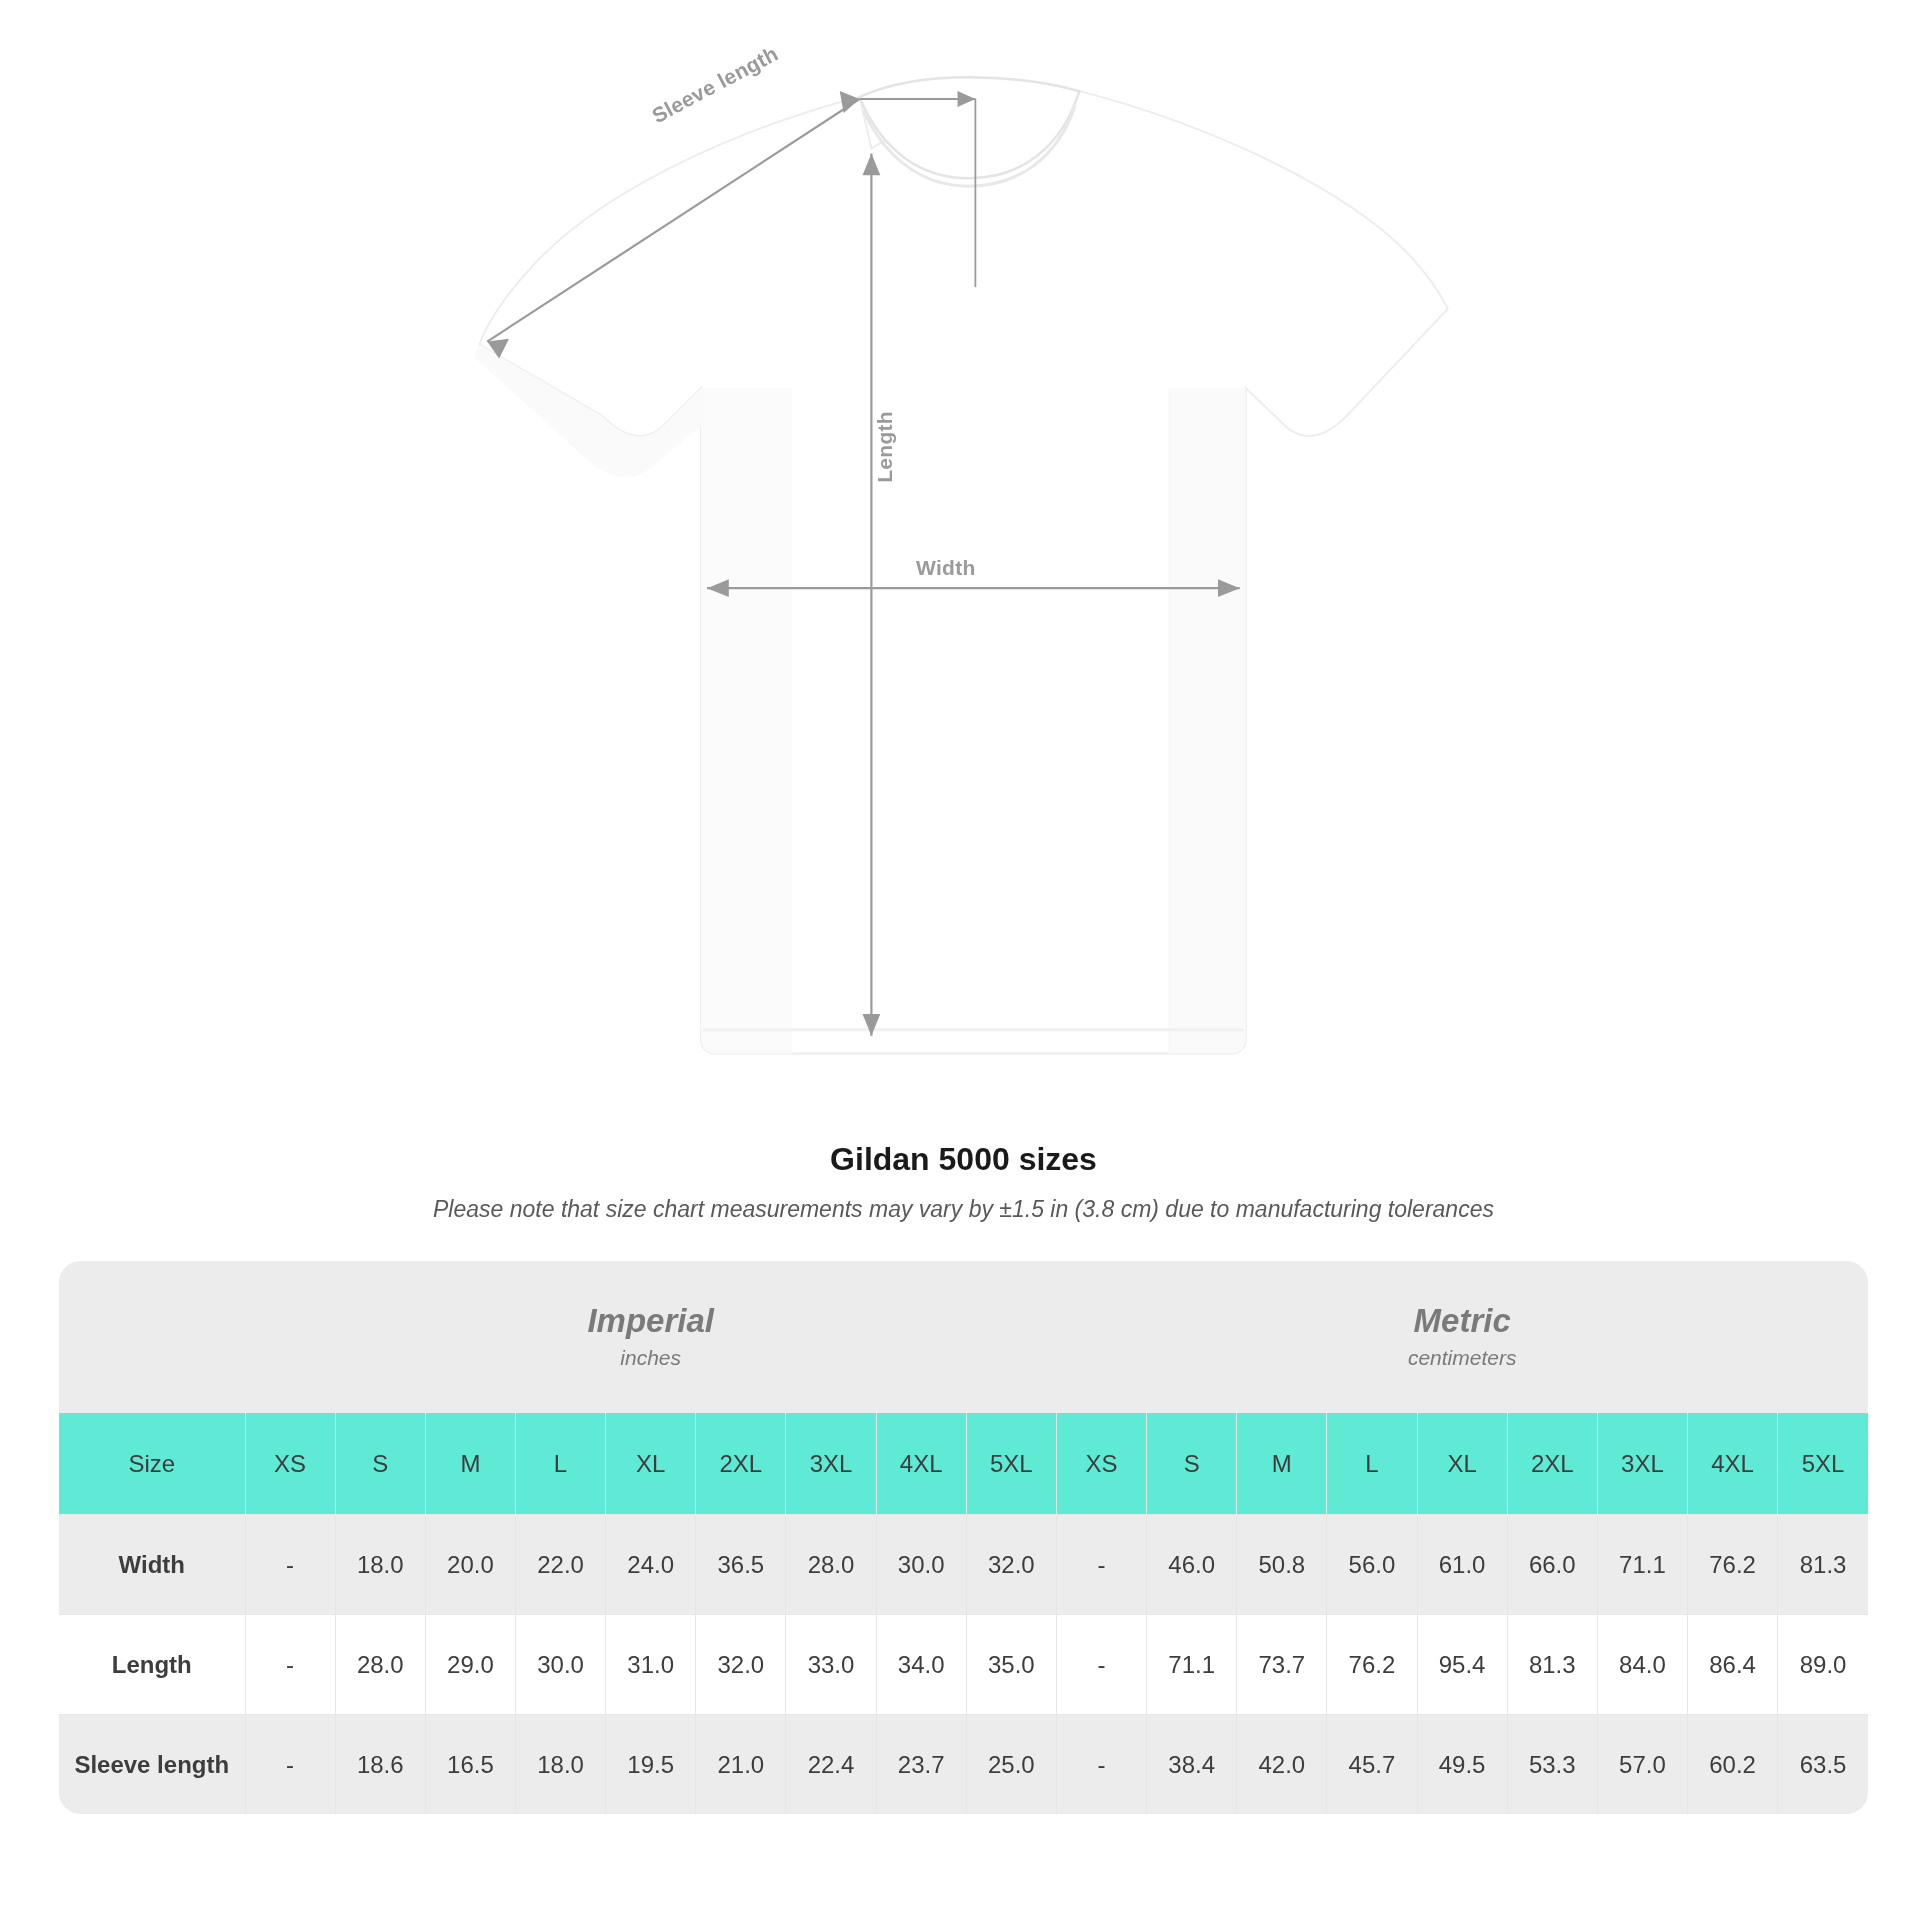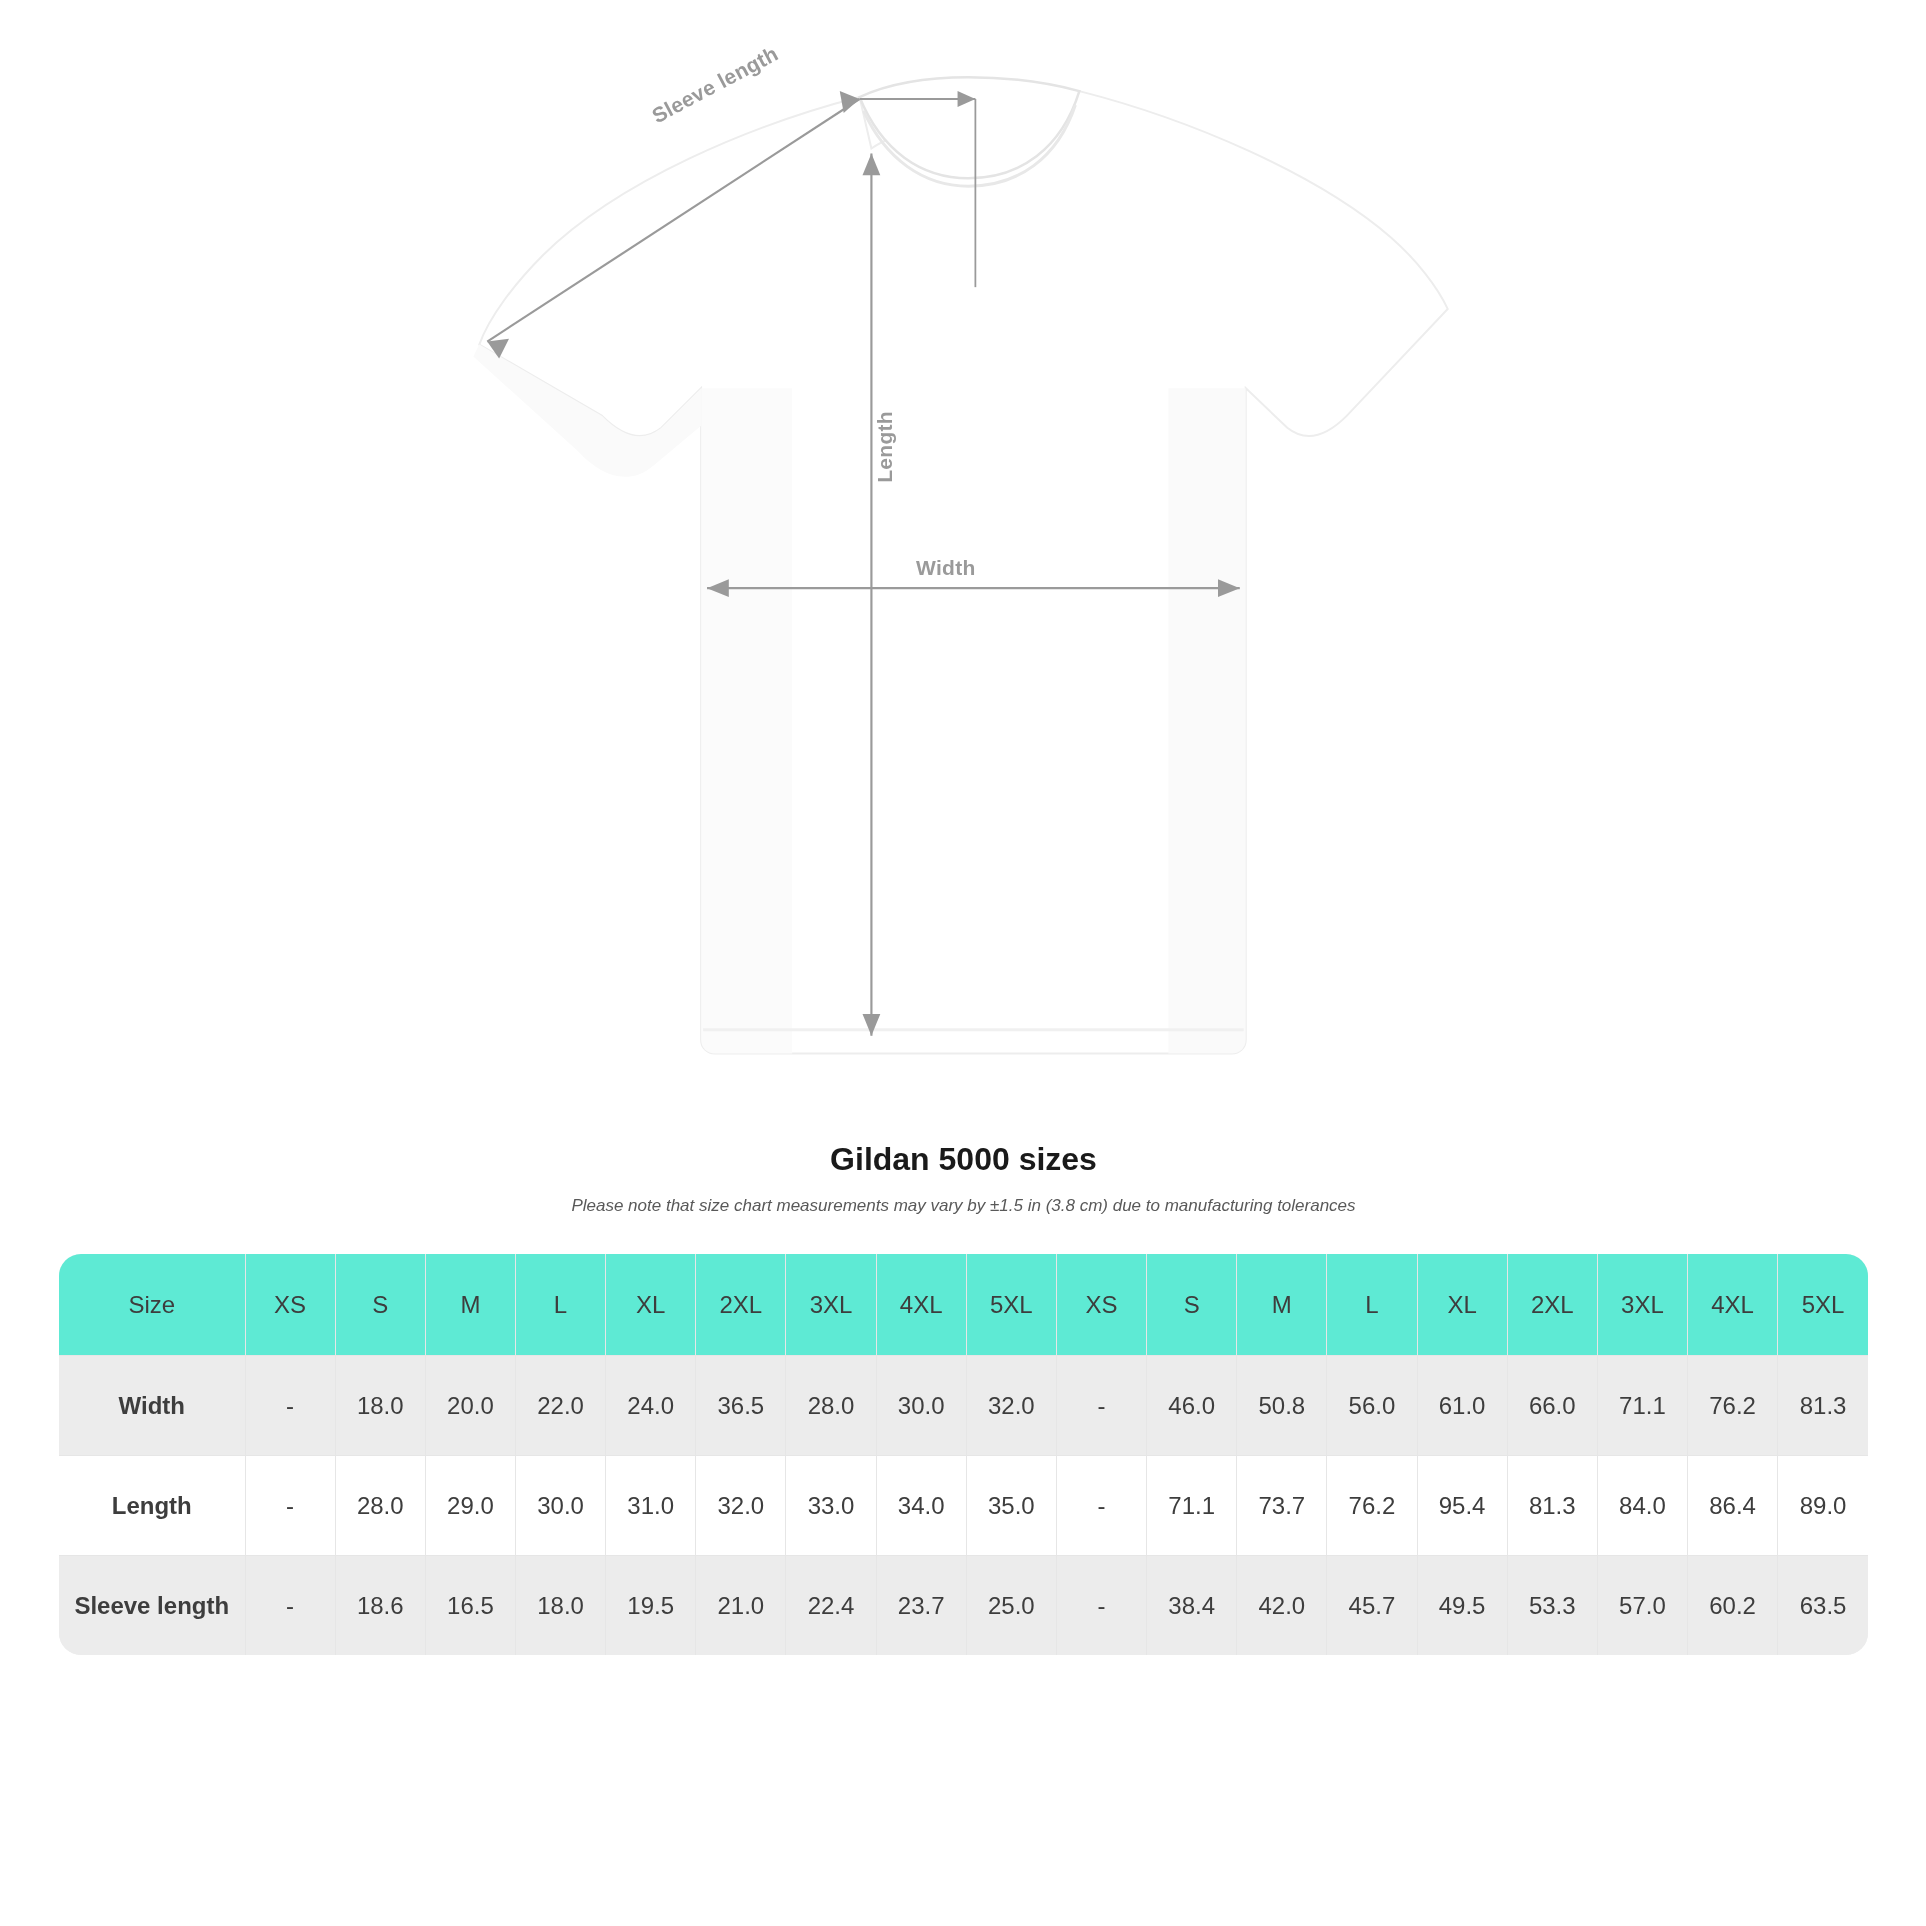--- a/index.html
+++ b/index.html
@@ -55,21 +55,21 @@
     text-align: center;
     margin-top: 32px;
   }
   .chart-title {
     font-size: 32px;
     font-weight: bold;
     color: #1a1a1a;
     margin: 0 0 18px 0;
   }
   .chart-note {
-    font-size: 17px;
+    font-size: 23px;
     font-style: italic;
     color: #595959;
     margin: 12px;
   }
 
   
   .table-wrap {
     margin: 38px 59px 0 59px;
     border-radius: 22px;
     overflow: hidden;
@@ -198,20 +198,31 @@
   <p class="chart-note">Please note that size chart measurements may vary by ±1.5 in (3.8 cm) due to manufacturing tolerances</p>
 </div>
 
 <div class="table-wrap">
   <table class="size-table">
     <colgroup>
       <col class="c-label">
       <col span="18">
     </colgroup>
     <tbody>
+      <tr class="unit-head">
+        <td></td>
+        <td colspan="9">
+          <div class="unit-name">Imperial</div>
+          <div class="unit-sub">inches</div>
+        </td>
+        <td colspan="9">
+          <div class="unit-name">Metric</div>
+          <div class="unit-sub">centimeters</div>
+        </td>
+      </tr>
 
       <tr class="hdr-row">
         <td>Size</td>
         <td>XS</td>
         <td>S</td>
         <td>M</td>
         <td>L</td>
         <td>XL</td>
         <td>2XL</td>
         <td>3XL</td>

